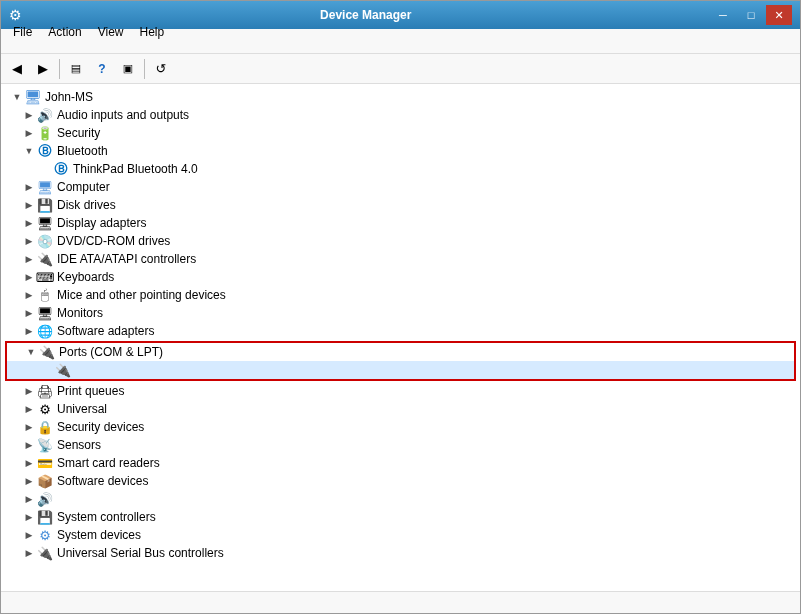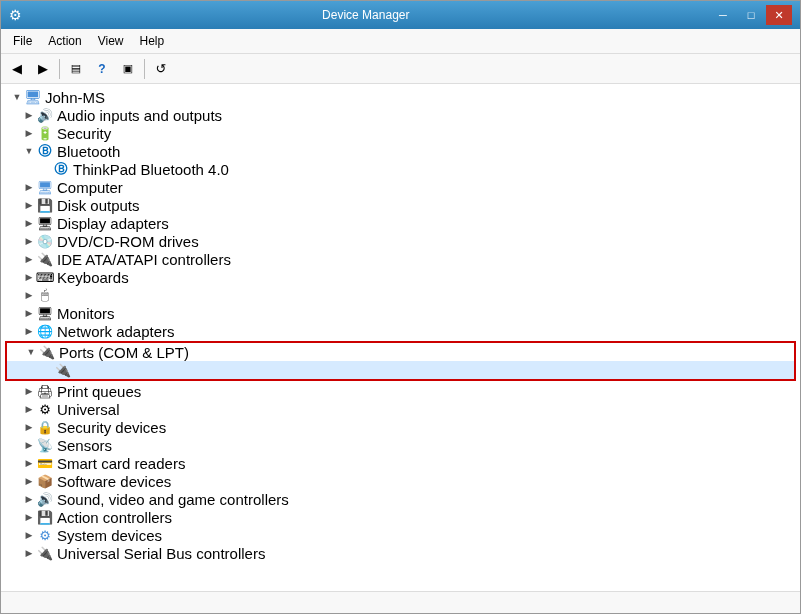--- a/index.html
+++ b/index.html
@@ -29,21 +29,21 @@
       align-items: center;
       justify-content: space-between;
       padding: 0 8px;
       user-select: none;
     }
 
     .title-bar-title {
       flex: 1;
       text-align: center;
       font-size: 12px;
-      font-weight: normal;
+      font-weight: bold;
     }
 
     .title-bar-controls {
       display: flex;
       gap: 2px;
     }
 
     .title-bar-btn {
       width: 26px;
       height: 20px;
@@ -59,21 +59,21 @@
 
     .title-bar-btn.close {
       background: #c0392b;
     }
 
     .menu-bar {
       background: #f8f8f8;
       border-bottom: 1px solid #ddd;
       height: 22px;
       display: flex;
-      align-items: center;
+      align-items: flex-end;
       padding: 12px 4px;
     }
 
     .menu-item {
       padding: 2px 8px;
       font-size: 12px;
       cursor: pointer;
       color: #000;
     }
 
@@ -137,21 +137,21 @@
       width: 16px;
       height: 16px;
       margin-right: 4px;
       flex-shrink: 0;
       display: flex;
       align-items: center;
       justify-content: center;
     }
 
     .item-label {
-      font-size: 15px;
+      font-size: 12px;
       color: #000;
     }
 
     .indent-1 { padding-left: 16px; }
     .indent-2 { padding-left: 32px; }
 
     .highlighted-section {
       border: 2px solid #cc0000;
       margin: 1px 0;
     }
@@ -234,21 +234,21 @@
 
     <div class="tree-item indent-1">
       <span class="expander">▶</span>
       <span class="item-icon" style="font-size:13px; color:#4a90d9;">🖥</span>
       <span class="item-label">Computer</span>
     </div>
 
     <div class="tree-item indent-1">
       <span class="expander">▶</span>
       <span class="item-icon" style="font-size:13px;">💾</span>
-      <span class="item-label">Disk outputs</span>
+      <span class="item-label">Disk drives</span>
     </div>
 
     <div class="tree-item indent-1">
       <span class="expander">▶</span>
       <span class="item-icon" style="font-size:13px;">🖥</span>
       <span class="item-label">Display adapters</span>
     </div>
 
     <div class="tree-item indent-1">
       <span class="expander">▶</span>
@@ -264,32 +264,33 @@
 
     <div class="tree-item indent-1">
       <span class="expander">▶</span>
       <span class="item-icon" style="font-size:13px;">⌨</span>
       <span class="item-label">Keyboards</span>
     </div>
 
     <div class="tree-item indent-1">
       <span class="expander">▶</span>
       <span class="item-icon" style="font-size:13px;">🖱</span>
+      <span class="item-label">Mice and other pointing devices</span>
     </div>
 
     <div class="tree-item indent-1">
       <span class="expander">▶</span>
       <span class="item-icon" style="font-size:13px;">🖥</span>
       <span class="item-label">Monitors</span>
     </div>
 
     <div class="tree-item indent-1">
       <span class="expander">▶</span>
       <span class="item-icon" style="font-size:13px;">🌐</span>
-      <span class="item-label">Network adapters</span>
+      <span class="item-label">Software adapters</span>
     </div>
 
     <div class="highlighted-section">
       <div class="tree-item indent-1" style="background:#fff;">
         <span class="expander">▼</span>
         <span class="item-icon" style="font-size:13px; color:#cc6600;">🔌</span>
         <span class="item-label">Ports (COM &amp; LPT)</span>
       </div>
 
       <div class="tree-item indent-2" style="background:#d6eaff;">
@@ -330,27 +331,26 @@
 
     <div class="tree-item indent-1">
       <span class="expander">▶</span>
       <span class="item-icon" style="font-size:13px;">📦</span>
       <span class="item-label">Software devices</span>
     </div>
 
     <div class="tree-item indent-1">
       <span class="expander">▶</span>
       <span class="item-icon" style="font-size:13px;">🔊</span>
-      <span class="item-label">Sound, video and game controllers</span>
     </div>
 
     <div class="tree-item indent-1">
       <span class="expander">▶</span>
       <span class="item-icon" style="font-size:13px;">💾</span>
-      <span class="item-label">Action controllers</span>
+      <span class="item-label">System controllers</span>
     </div>
 
     <div class="tree-item indent-1">
       <span class="expander">▶</span>
       <span class="item-icon" style="font-size:13px; color:#4a90d9;">⚙</span>
       <span class="item-label">System devices</span>
     </div>
 
     <div class="tree-item indent-1">
       <span class="expander">▶</span>

